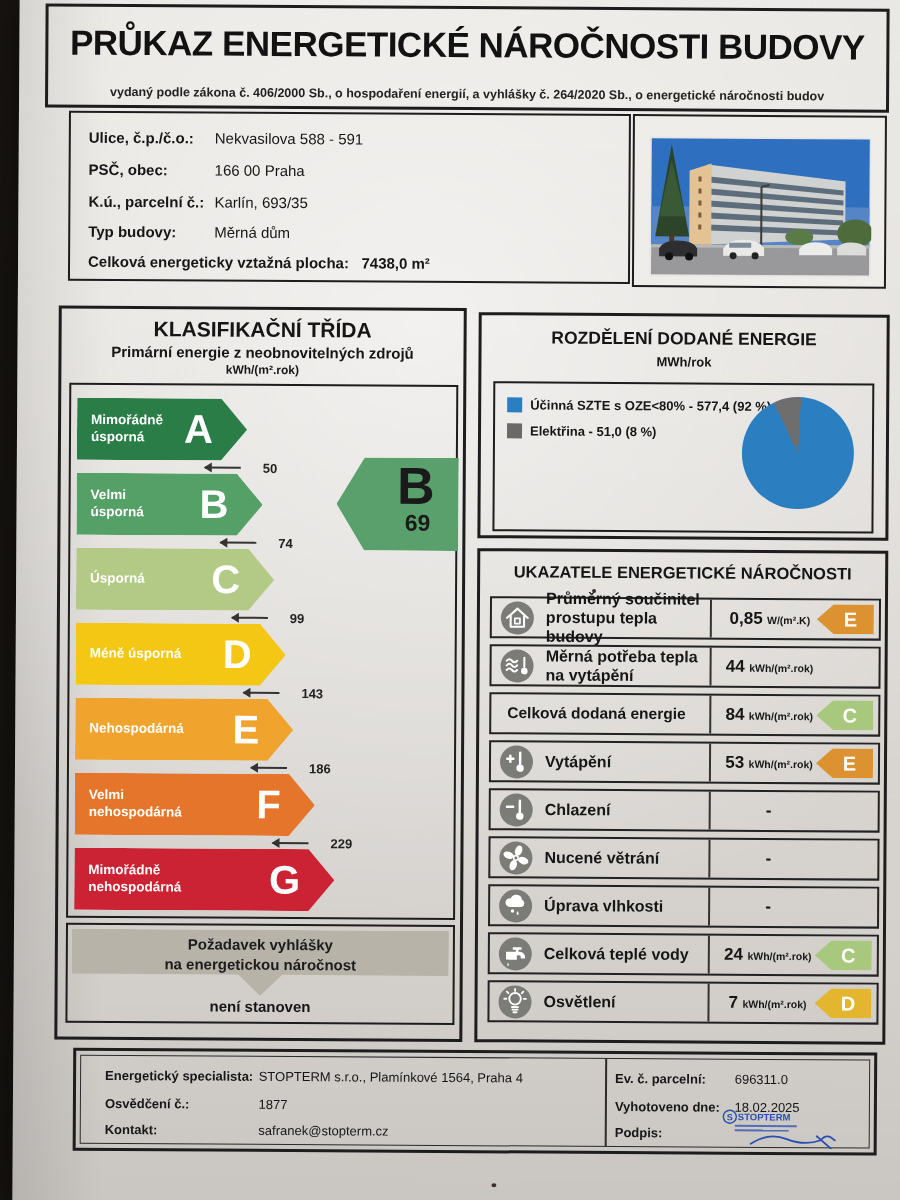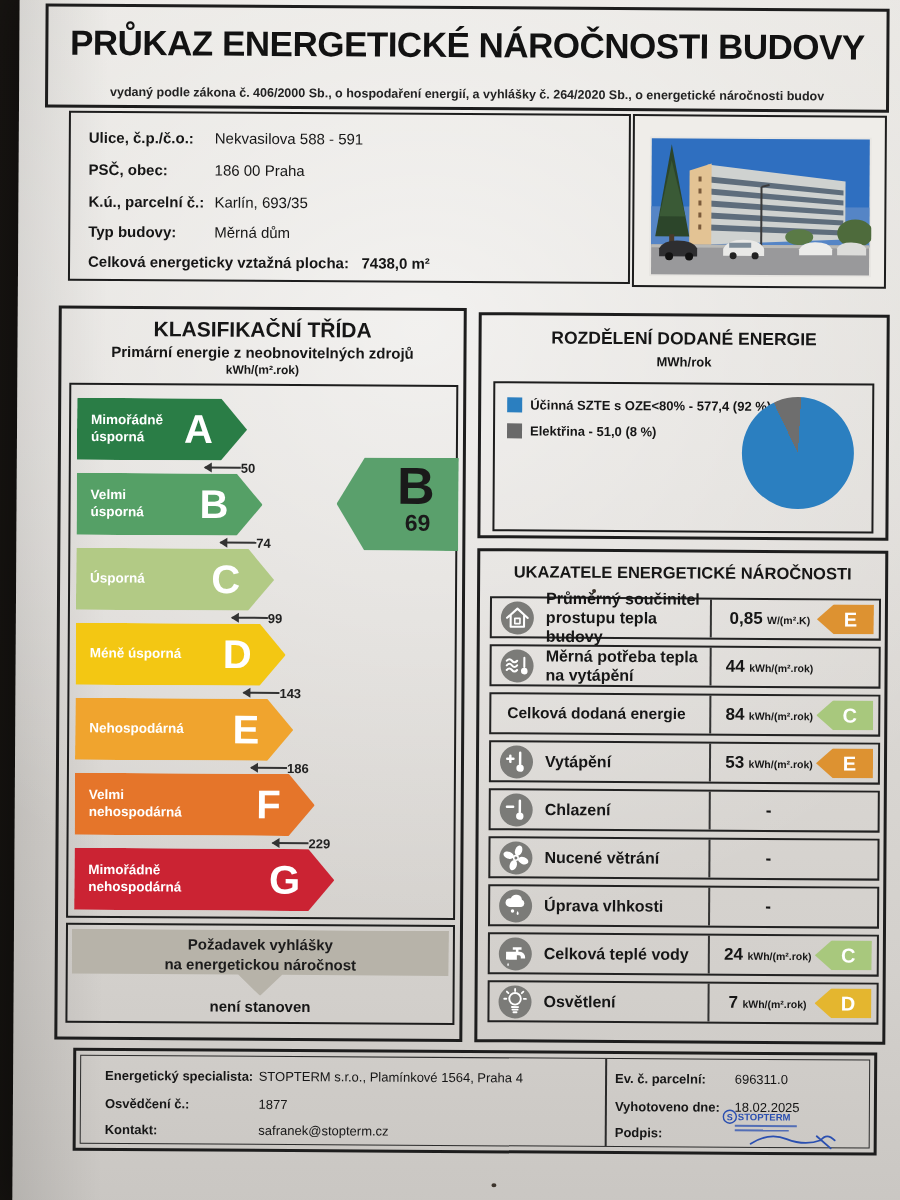--- a/index.html
+++ b/index.html
@@ -40,21 +40,21 @@
   .cls-unit{position:absolute;left:0;right:0;top:53px;text-align:center;font-size:12px;font-weight:700;}
   .bands-box{position:absolute;left:8px;top:74px;width:389px;height:535px;border:2px solid #1d1d1d;box-sizing:border-box;}
   .band{position:absolute;left:6px;height:62px;
     clip-path:polygon(0 0,calc(100% - 26px) 0,100% 50%,calc(100% - 26px) 100%,0 100%);}
   .band .bl{position:absolute;left:14px;top:50%;transform:translateY(-50%);
     color:#fff;font-size:13.5px;font-weight:700;line-height:1.25;white-space:pre-line;}
   .band .bletter{position:absolute;right:34px;top:50%;transform:translateY(-50%);
     color:#fff;font-size:40px;font-weight:700;}
   .band-a{background:#2a7d46;}.band-b{background:#55a066;}.band-c{background:#b2ca85;}
   .band-d{background:#f3c713;}.band-e{background:#f0a42e;}.band-f{background:#e5752a;}.band-g{background:#cb2333;}
-  .thr{position:absolute;height:16px;display:flex;align-items:center;gap:0;
+  .thr{position:absolute;height:16px;display:flex;align-items:center;gap:22px;
     font-size:13px;font-weight:600;color:#222;}
   .arr{width:36px;height:2px;background:#333;position:relative;}
   .arr::before{content:"";position:absolute;left:-1px;top:-4px;border:5px solid transparent;border-right:8px solid #333;border-left:0;}
   .rating-arrow{position:absolute;left:276px;top:147px;width:122px;height:93px;background:#5aa06c;
     clip-path:polygon(0 50%,28px 0,100% 0,100% 100%,28px 100%);}
   .rating-arrow .rl{position:absolute;right:24px;top:-2px;font-size:52px;font-weight:700;color:#1a1a1a;}
   .rating-arrow .rv{position:absolute;right:28px;top:52px;font-size:23px;font-weight:700;color:#1a1a1a;}
   .req-box{position:absolute;left:8px;top:614px;width:389px;height:100px;border:2px solid #1d1d1d;box-sizing:border-box;}
   .req-banner{position:absolute;left:4px;top:4px;right:4px;height:66px;background:#b7b3a9;
     clip-path:polygon(0 0,100% 0,100% 68%,calc(50% + 22px) 68%,50% 100%,calc(50% - 22px) 68%,0 68%);}
@@ -112,21 +112,21 @@
     <div class="sub-title">vydaný podle zákona č. 406/2000 Sb., o hospodaření energií, a vyhlášky č. 264/2020 Sb., o energetické náročnosti budov</div>
   </div>
 
   <div class="box info-box">
     <div class="info-row" style="top:16px">
       <span class="lab">Ulice, č.p./č.o.:</span>
       <span class="val">Nekvasilova 588 - 591</span>
     </div>
     <div class="info-row" style="top:48px">
       <span class="lab">PSČ, obec:</span>
-      <span class="val">186 00 Praha</span>
+      <span class="val">166 00 Praha</span>
     </div>
     <div class="info-row" style="top:80px">
       <span class="lab">K.ú., parcelní č.:</span>
       <span class="val">Karlín, 693/35</span>
     </div>
     <div class="info-row" style="top:110px">
       <span class="lab">Typ budovy:</span>
       <span class="val">Měrná dům</span>
     </div>
     <div class="area-line">

